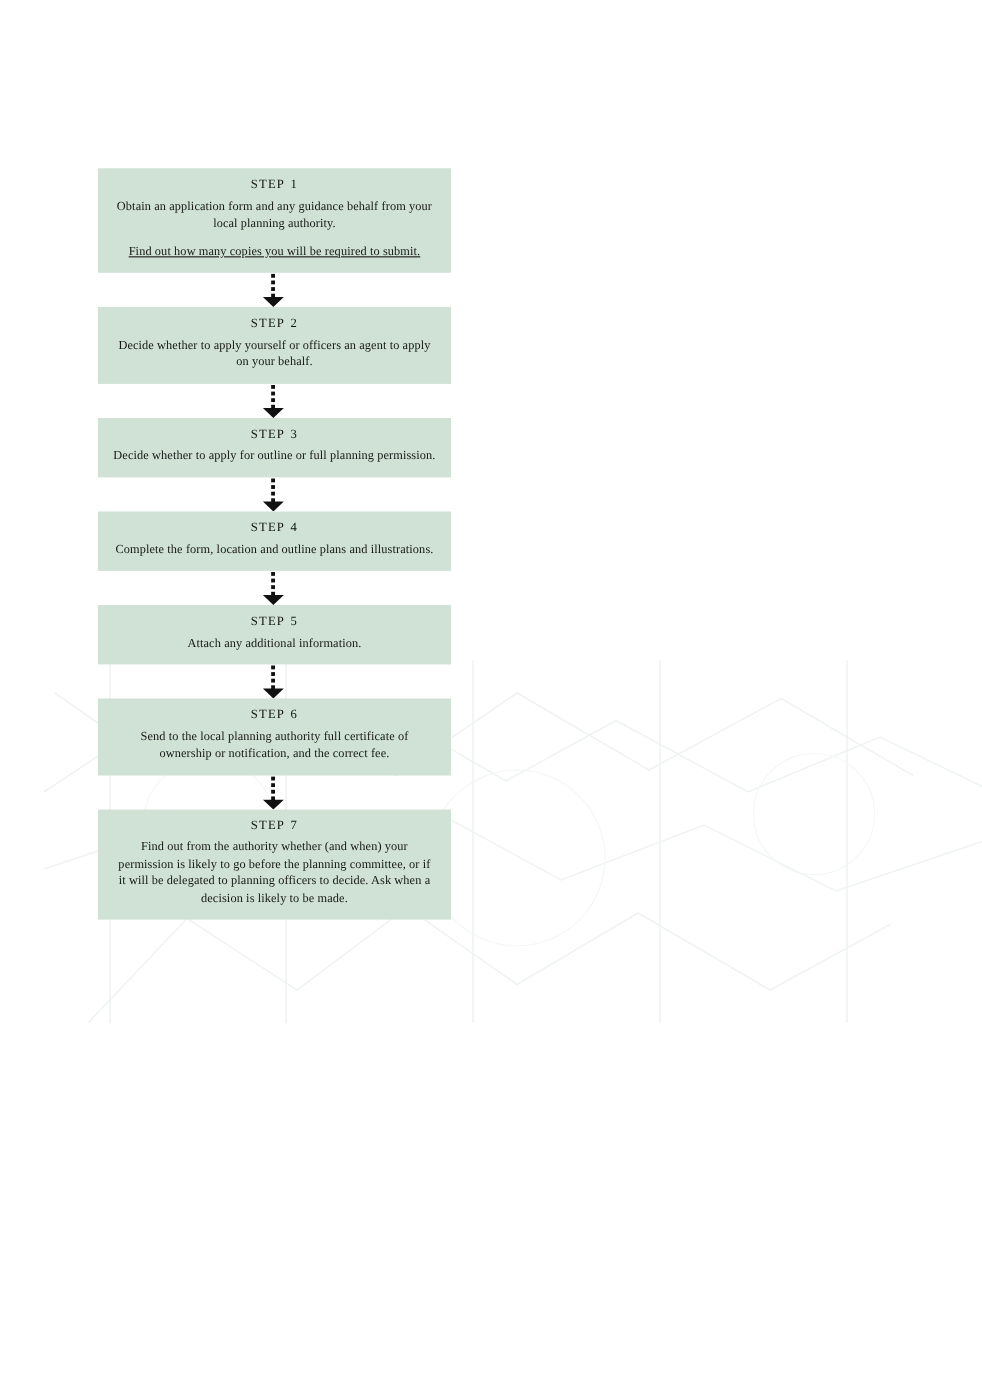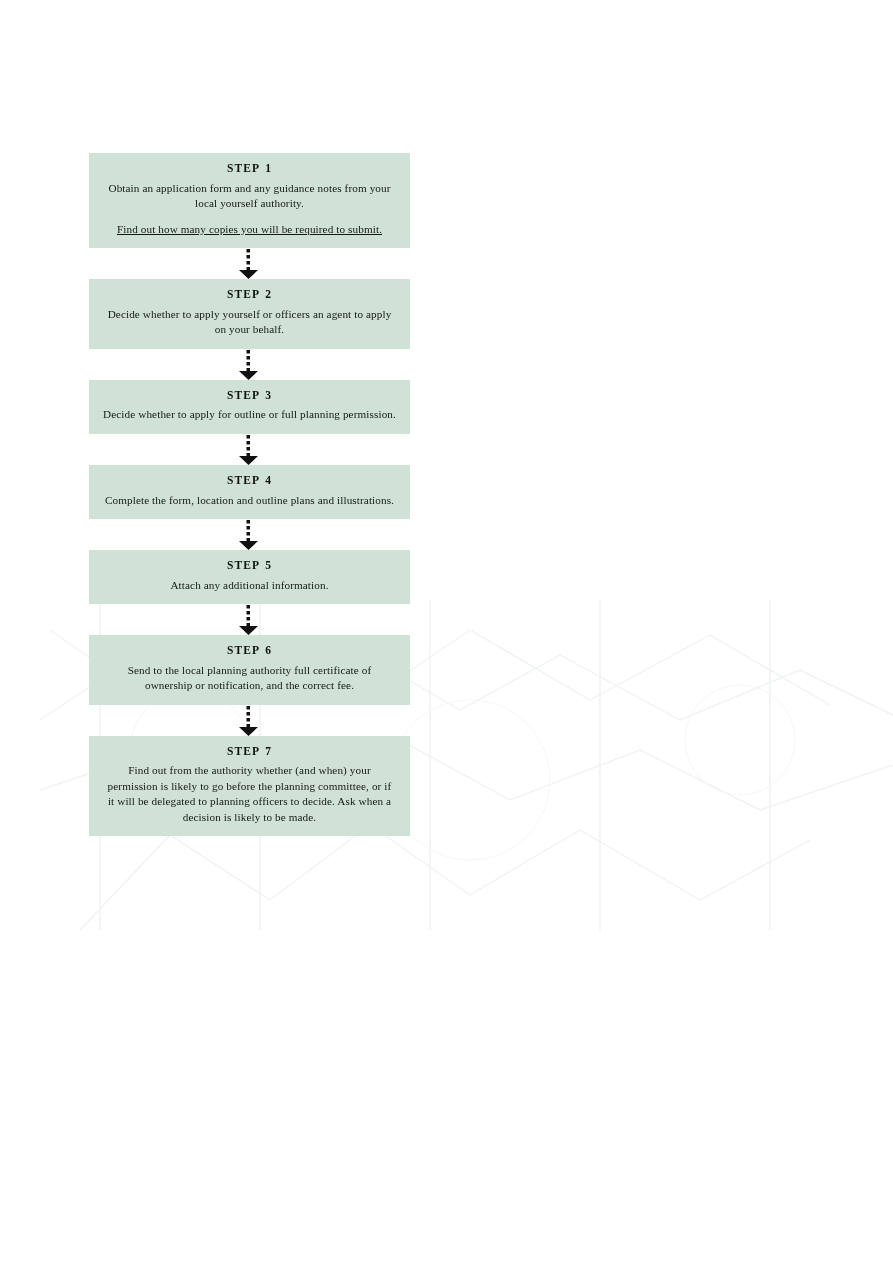--- a/index.html
+++ b/index.html
@@ -41,21 +41,21 @@
     background: #cfe2d5;
     width: 321px;
     box-sizing: border-box;
     padding: 9px 14px 11px 14px;
     text-align: center;
     position: relative;
   }
 
   .step-title {
     font-family: "Liberation Serif", "DejaVu Serif", serif;
-    font-weight: bold;
+    font-weight: normal;
     font-size: 11.5px;
     letter-spacing: 1.1px;
     color: #111111;
     margin: 0 0 6px 0;
     line-height: 1.1;
   }
   .step-title .num {
     margin-left: 5px;
   }
 
@@ -103,21 +103,21 @@
   </g>
 </svg>
 
 <div id="flowchart">
 
   <div class="step-block">
     <div class="step-box">
       <p class="step-title">
         <span>STEP</span><span class="num">1</span>
       </p>
-      <p class="step-para">Obtain an application form and any guidance notes from your local yourself authority.</p>
+      <p class="step-para">Obtain an application form and any guidance behalf from your local planning authority.</p>
       <p class="step-para">Find out how many copies you will be required to submit.</p>
     </div>
   </div>
   <div class="connector">
     <svg width="321" height="31" viewBox="0 0 321 31" aria-hidden="true">
       <rect x="157.5" y="1" width="3.5" height="3.5" fill="#111111"></rect>
       <rect x="157.5" y="7" width="3.5" height="3.5" fill="#111111"></rect>
       <rect x="157.5" y="13" width="3.5" height="3.5" fill="#111111"></rect>
       <rect x="157.5" y="19" width="3.5" height="3.5" fill="#111111"></rect>
       <polygon points="150,22 169,22 159.5,31" fill="#111111"></polygon>

